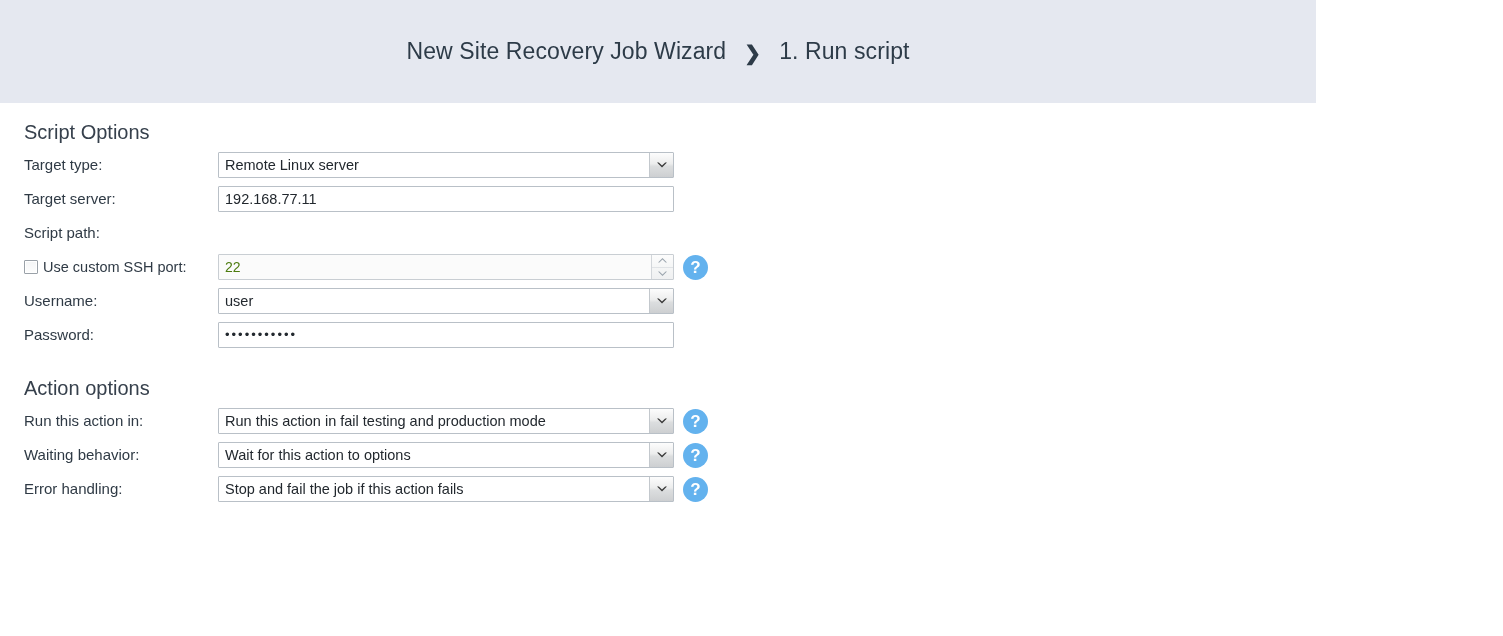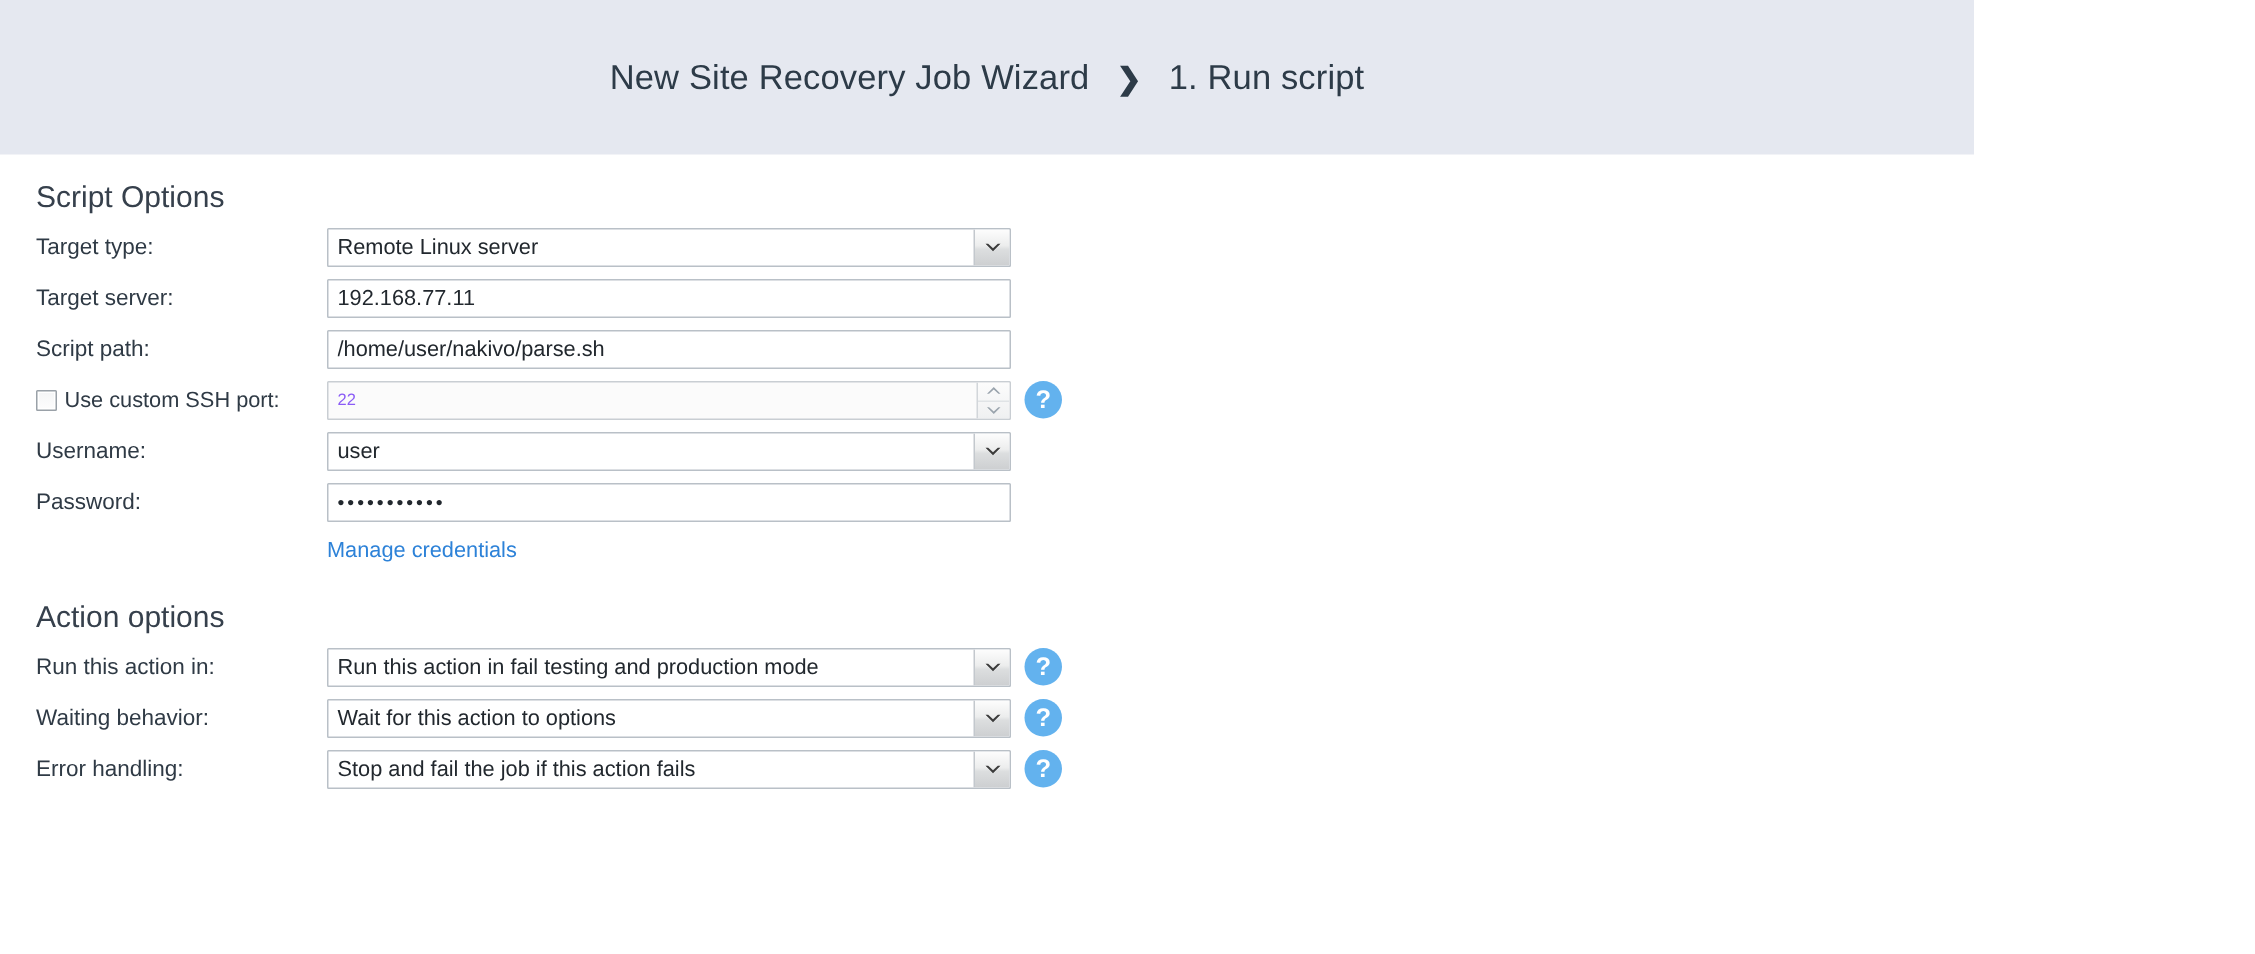--- a/index.html
+++ b/index.html
@@ -57,21 +57,21 @@
   }
   .form-label {
     width: 194px;
     flex: 0 0 194px;
     font-size: 15px;
     color: #2f3a45;
     line-height: 1;
   }
 
   
-  .control-wrap { position: relative; display: flex; align-items: flex-start; }
+  .control-wrap { position: relative; display: flex; align-items: flex-end; }
 
   .txt-input {
     width: 456px;
     height: 26px;
     border: 1px solid #b9c0c7;
     background: #ffffff;
     font-family: Liberation Sans, sans-serif;
     font-size: 14.5px;
     color: #22282e;
     padding: 0 6px;
@@ -117,22 +117,22 @@
     height: 26px;
     border: 1px solid #c9ced3;
     background: #fbfbfb;
     display: flex;
     align-items: center;
     border-radius: 1px;
     overflow: hidden;
   }
   .spin-text {
     flex: 1 1 auto;
-    font-size: 11px;
-    color: #8b5cf6;
+    font-size: 14px;
+    color: #4d7c0f;
     padding: 0 6px;
     line-height: 24px;
   }
   .spin-btns {
     flex: 0 0 22px;
     width: 22px; height: 24px;
     display: flex; flex-direction: column;
     border-left: 1px solid #d2d6da;
     background: linear-gradient(to bottom, #fcfcfc, #eff0f1);
   }
@@ -220,23 +220,20 @@
 
   <div class="form-row">
     <div class="form-label">Target server:</div>
     <div class="control-wrap">
       <input class="txt-input" type="text" value="192.168.77.11" style="">
     </div>
   </div>
 
   <div class="form-row">
     <div class="form-label">Script path:</div>
-    <div class="control-wrap">
-      <input class="txt-input" type="text" value="/home/user/nakivo/parse.sh" style="">
-    </div>
   </div>
 
   <div class="form-row">
     <div class="cb-label">
       <span class="cb"></span>
       <span class="cb-text">Use custom SSH port:</span>
     </div>
     <div class="control-wrap">
       <div class="spin-box">
         <div class="spin-text">22</div>
@@ -271,24 +268,20 @@
     </div>
   </div>
 
   <div class="form-row">
     <div class="form-label">Password:</div>
     <div class="control-wrap">
       <input class="txt-input pw" type="text" value="•••••••••••" style="">
     </div>
   </div>
 
-  <div class="link-row">
-    <div class="link-indent"></div>
-    <a class="link">Manage credentials</a>
-  </div>
 
   <div class="section-gap"></div>
 
   <h2 class="section-title">Action options</h2>
 
   <div class="form-row">
     <div class="form-label">Run this action in:</div>
     <div class="control-wrap">
       <div class="sel-box">
         <div class="sel-text">Run this action in fail testing and production mode</div>

